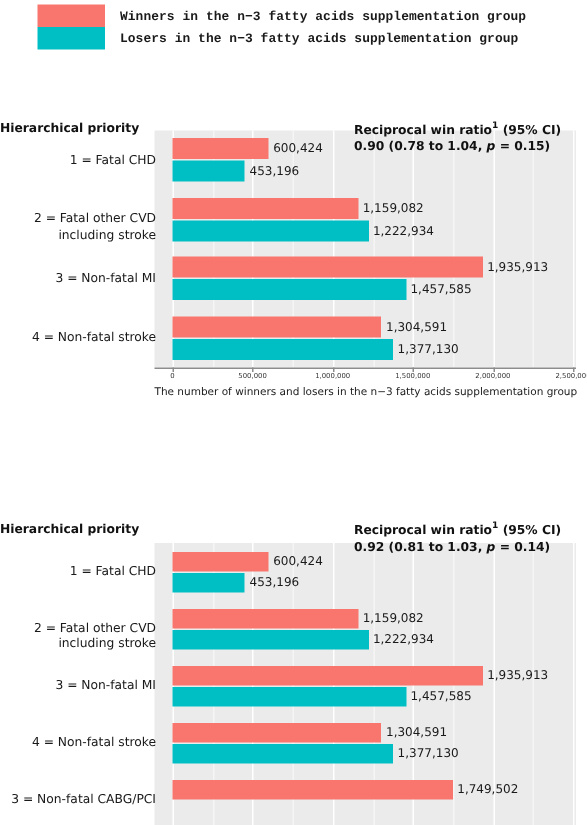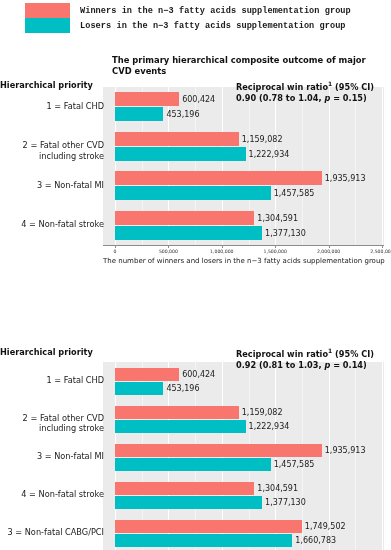--- a/index.html
+++ b/index.html
@@ -90,21 +90,20 @@
     <span class="swatch red"></span>
     <span class="legend-label">Winners in the n−3 fatty acids supplementation group</span>
   </div>
   <div class="legend-row r2">
     <span class="swatch teal"></span>
     <span class="legend-label">Losers in the n−3 fatty acids supplementation group</span>
   </div>
 </div>
 
 <div class="panel p1">
-  <div class="chart-title">The primary hierarchical composite outcome of major CVD events</div>
   <div class="priority-header">Hierarchical priority</div>
   <div class="ratio-box">
     <div><span>Reciprocal win ratio<span class="sup">1</span> (95% CI)</span></div>
     <div>0.90 (0.78 to 1.04, <span class="italic-p">p</span> = 0.15)</div>
   </div>
   <div class="plot" id="plot-0">
       <div class="gridline" style="left: 12px;"></div>
       <div class="gridline minor" style="left: 38.7px;"></div>
       <div class="gridline" style="left: 65.4px;"></div>
       <div class="gridline minor" style="left: 92.1px;"></div>
@@ -217,24 +216,20 @@
         <div class="bar-label" style="left: 151.33px;">1,304,591</div>
       </div>
       <div class="barrow" style="top: 133.5px; height: 13px;">
         <div class="bar teal" style="width: 147.077px;"></div>
         <div class="bar-label" style="left: 159.077px;">1,377,130</div>
       </div>
       <div class="barrow" style="top: 157.5px; height: 13px;">
         <div class="bar red" style="width: 186.847px;"></div>
         <div class="bar-label" style="left: 198.847px;">1,749,502</div>
       </div>
-      <div class="barrow" style="top: 171.5px; height: 13px;">
-        <div class="bar teal" style="width: 177.372px;"></div>
-        <div class="bar-label" style="left: 189.372px;">1,660,783</div>
-      </div>
     </div>
   <div class="axis" id="axis-1">
     
     
   </div>
 <div class="cat-label" style="top: 53px;">1 = Fatal CHD</div>
     <div class="cat-label" style="top: 91px;">2 = Fatal other CVD<br>including stroke</div>
     <div class="cat-label" style="top: 129px;">3 = Non-fatal MI</div>
     <div class="cat-label" style="top: 167px;">4 = Non-fatal stroke</div>
     <div class="cat-label" style="top: 205px;">3 = Non-fatal CABG/PCI</div>

